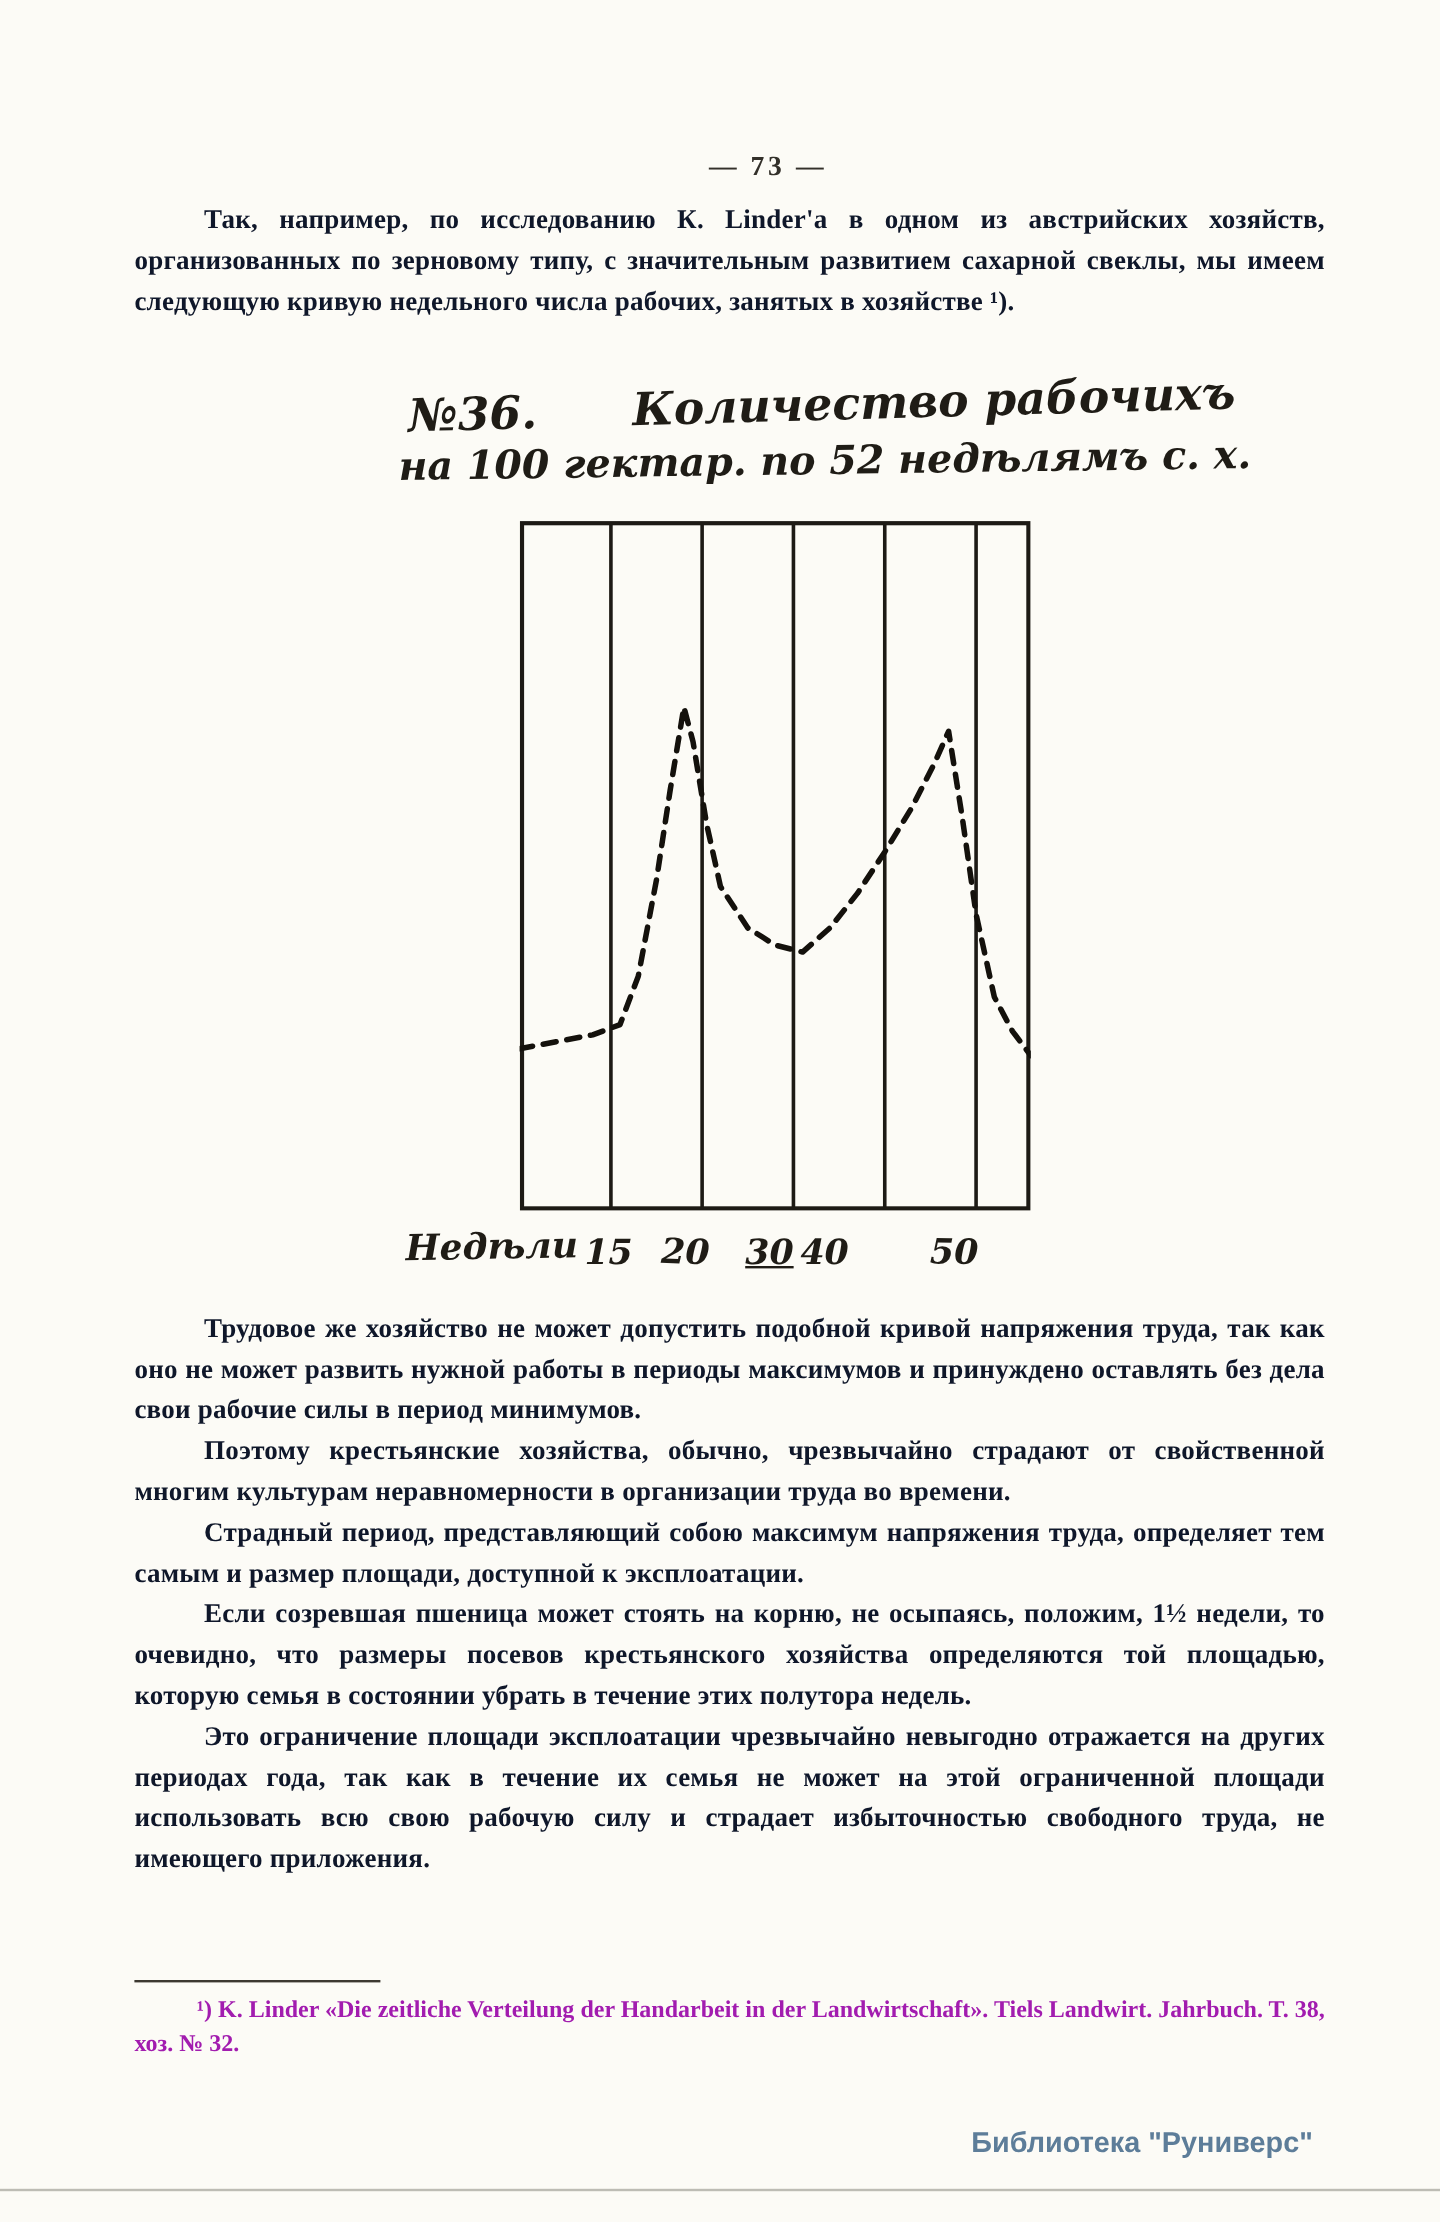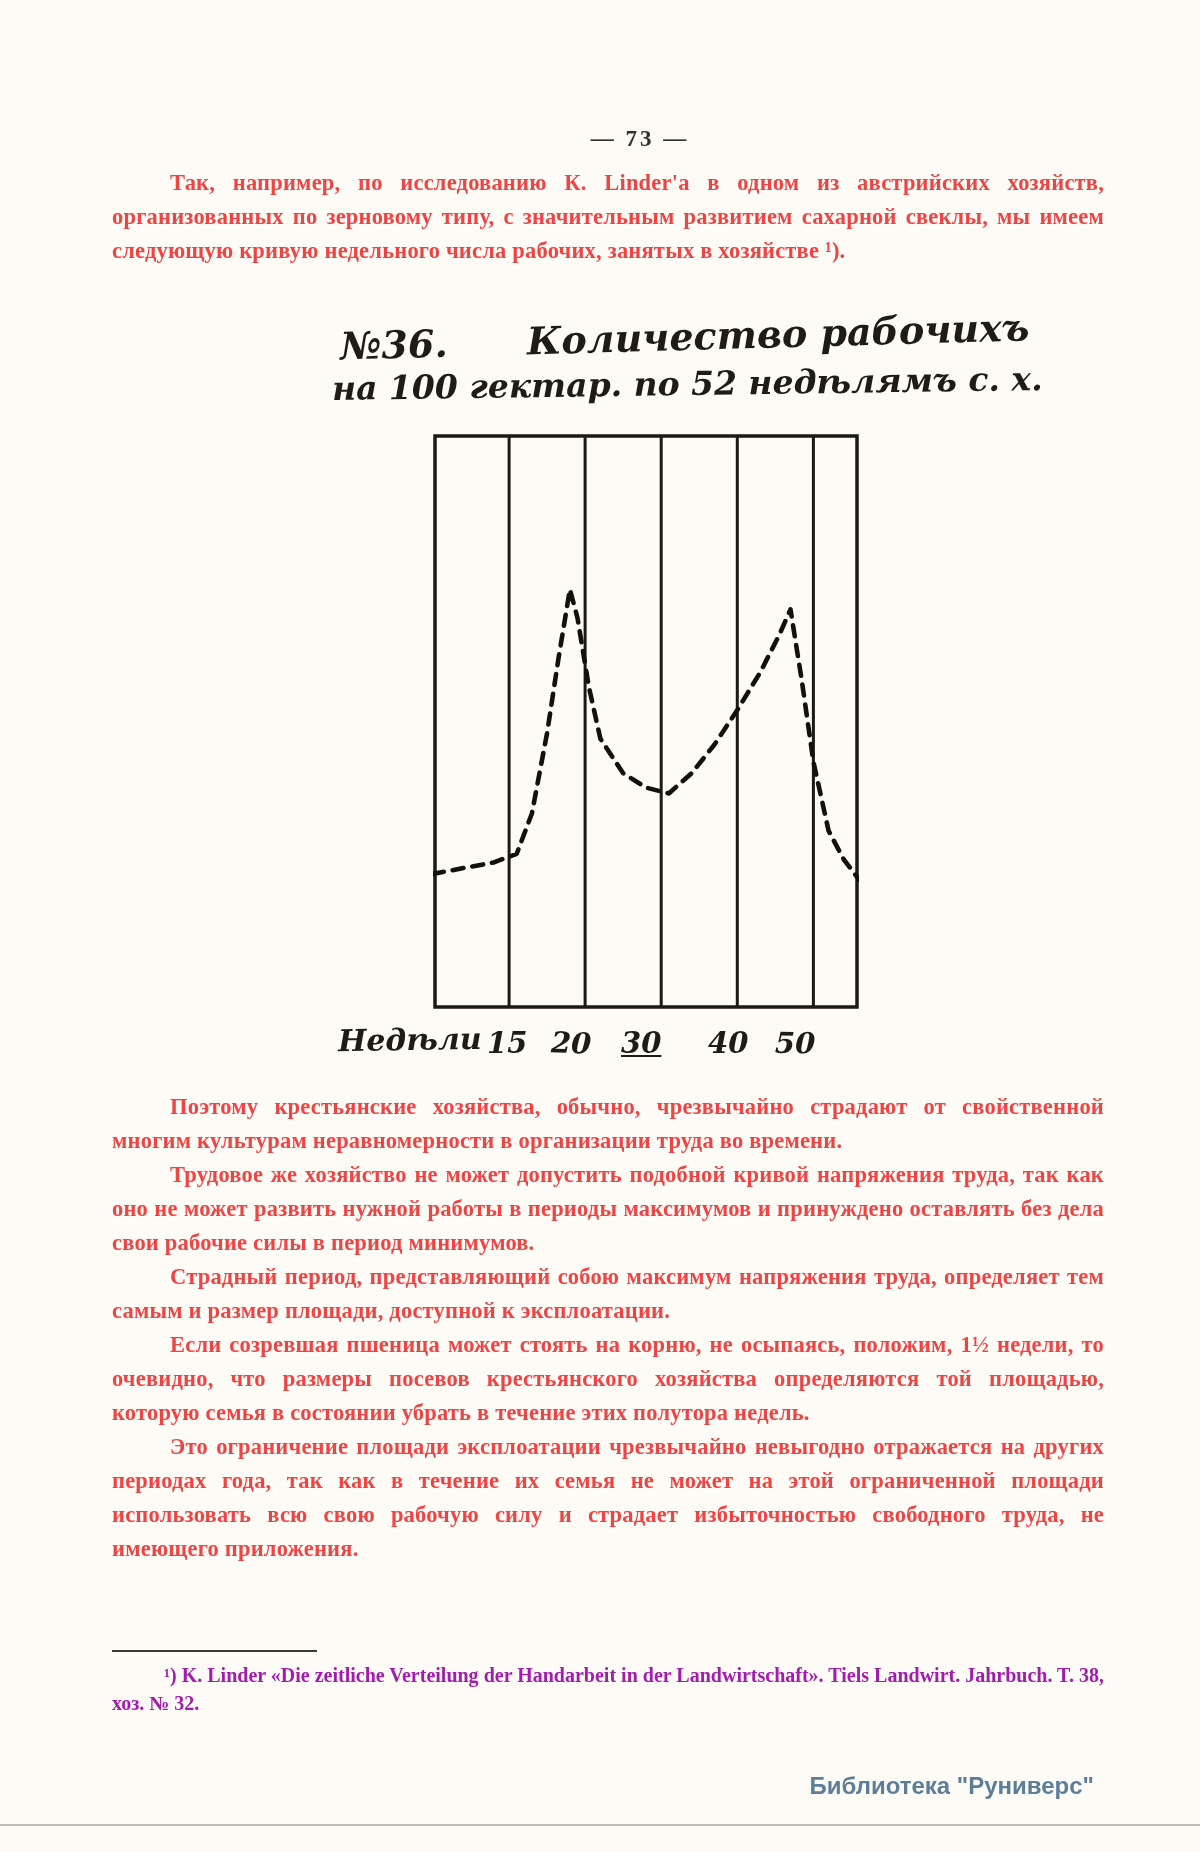--- a/index.html
+++ b/index.html
@@ -13,21 +13,21 @@
     overflow:hidden;
   }
   .page-number{
     position:absolute;top:126px;left:0;width:100%;
     text-align:center;font-size:23px;font-weight:700;letter-spacing:3px;
     color:#33302a;
     margin-left:40px;
   }
   .body-text{
     font-size:22.5px;line-height:34px;font-weight:700;
-    text-align:justify;margin:0;text-indent:58px;color:#ef4444;
+    text-align:justify;margin:0;text-indent:58px;color:#0f172a;
     letter-spacing:0.2px;
   }
   .intro{position:absolute;top:166px;left:112px;width:992px;}
   .hand{
     font-family:"DejaVu Serif",serif;font-style:italic;font-weight:700;
     color:#1f1c16;
   }
   .chart-title{position:absolute;white-space:pre;}
   .title1{top:314px;left:340px;font-size:38px;transform:rotate(-1.6deg);}
   .title2{top:364px;left:332px;font-size:33px;transform:rotate(-0.8deg);}
@@ -36,21 +36,21 @@
   .frame{fill:none;stroke:#1d1a15;stroke-width:3.5;}
   .curve{
     fill:none;stroke:#14110c;stroke-width:4.6;
     stroke-dasharray:11 9;stroke-linecap:round;stroke-linejoin:round;
   }
   .axis-label{position:absolute;top:1022px;left:338px;font-size:30px;transform:rotate(-1deg);}
   .tick{position:absolute;top:1026px;font-size:29px;}
   .tick-10{left:487px;}
   .tick-20{left:551px;transform:rotate(2deg);}
   .tick-30{left:621px;text-decoration:underline;}
-  .tick-40{left:708px;}
+  .tick-40{left:667px;}
   .tick-50{left:775px;transform:rotate(1deg);}
   .body-block{position:absolute;top:1090px;left:112px;width:992px;}
   .footnote-wrap{position:absolute;top:1650px;left:112px;width:992px;}
   .footnote-rule{width:205px;border-top:2px solid #3d3931;margin-bottom:9px;}
   .footnote-text{
     font-size:20px;line-height:28px;font-weight:700;margin:0;
     text-align:justify;text-indent:52px;color:#a21caf;
   }
   .watermark{
     position:absolute;top:1772px;right:106px;
@@ -85,22 +85,22 @@
 
     <span class="hand axis-label">Недѣли</span>
     <span class="hand tick tick-10">15</span>
     <span class="hand tick tick-20">20</span>
     <span class="hand tick tick-30">30</span>
     <span class="hand tick tick-40">40</span>
     <span class="hand tick tick-50">50</span>
   </div>
 
   <div class="body-block">
+    <p class="body-text">Трудовое же хозяйство не может допустить подобной кривой напряжения труда, так как оно не может развить нужной работы в периоды максимумов и принуждено оставлять без дела свои рабочие силы в период минимумов.</p>
     <p class="body-text">Поэтому крестьянские хозяйства, обычно, чрезвычайно страдают от свойственной многим культурам неравномерности в организации труда во времени.</p>
-    <p class="body-text">Трудовое же хозяйство не может допустить подобной кривой напряжения труда, так как оно не может развить нужной работы в периоды максимумов и принуждено оставлять без дела свои рабочие силы в период минимумов.</p>
     <p class="body-text">Страдный период, представляющий собою максимум напряжения труда, определяет тем самым и размер площади, доступной к эксплоатации.</p>
     <p class="body-text">Если созревшая пшеница может стоять на корню, не осыпаясь, положим, 1½ недели, то очевидно, что размеры посевов крестьянского хозяйства определяются той площадью, которую семья в состоянии убрать в течение этих полутора недель.</p>
     <p class="body-text">Это ограничение площади эксплоатации чрезвычайно невыгодно отражается на других периодах года, так как в течение их семья не может на этой ограниченной площади использовать всю свою рабочую силу и страдает избыточностью свободного труда, не имеющего приложения.</p>
   </div>
 
   <div class="footnote-wrap">
     <div class="footnote-rule"></div>
     <p class="footnote-text">¹) K. Linder «Die zeitliche Verteilung der Handarbeit in der Landwirtschaft». Tiels Landwirt. Jahrbuch. T. 38, хоз. № 32.</p>
   </div>
 

